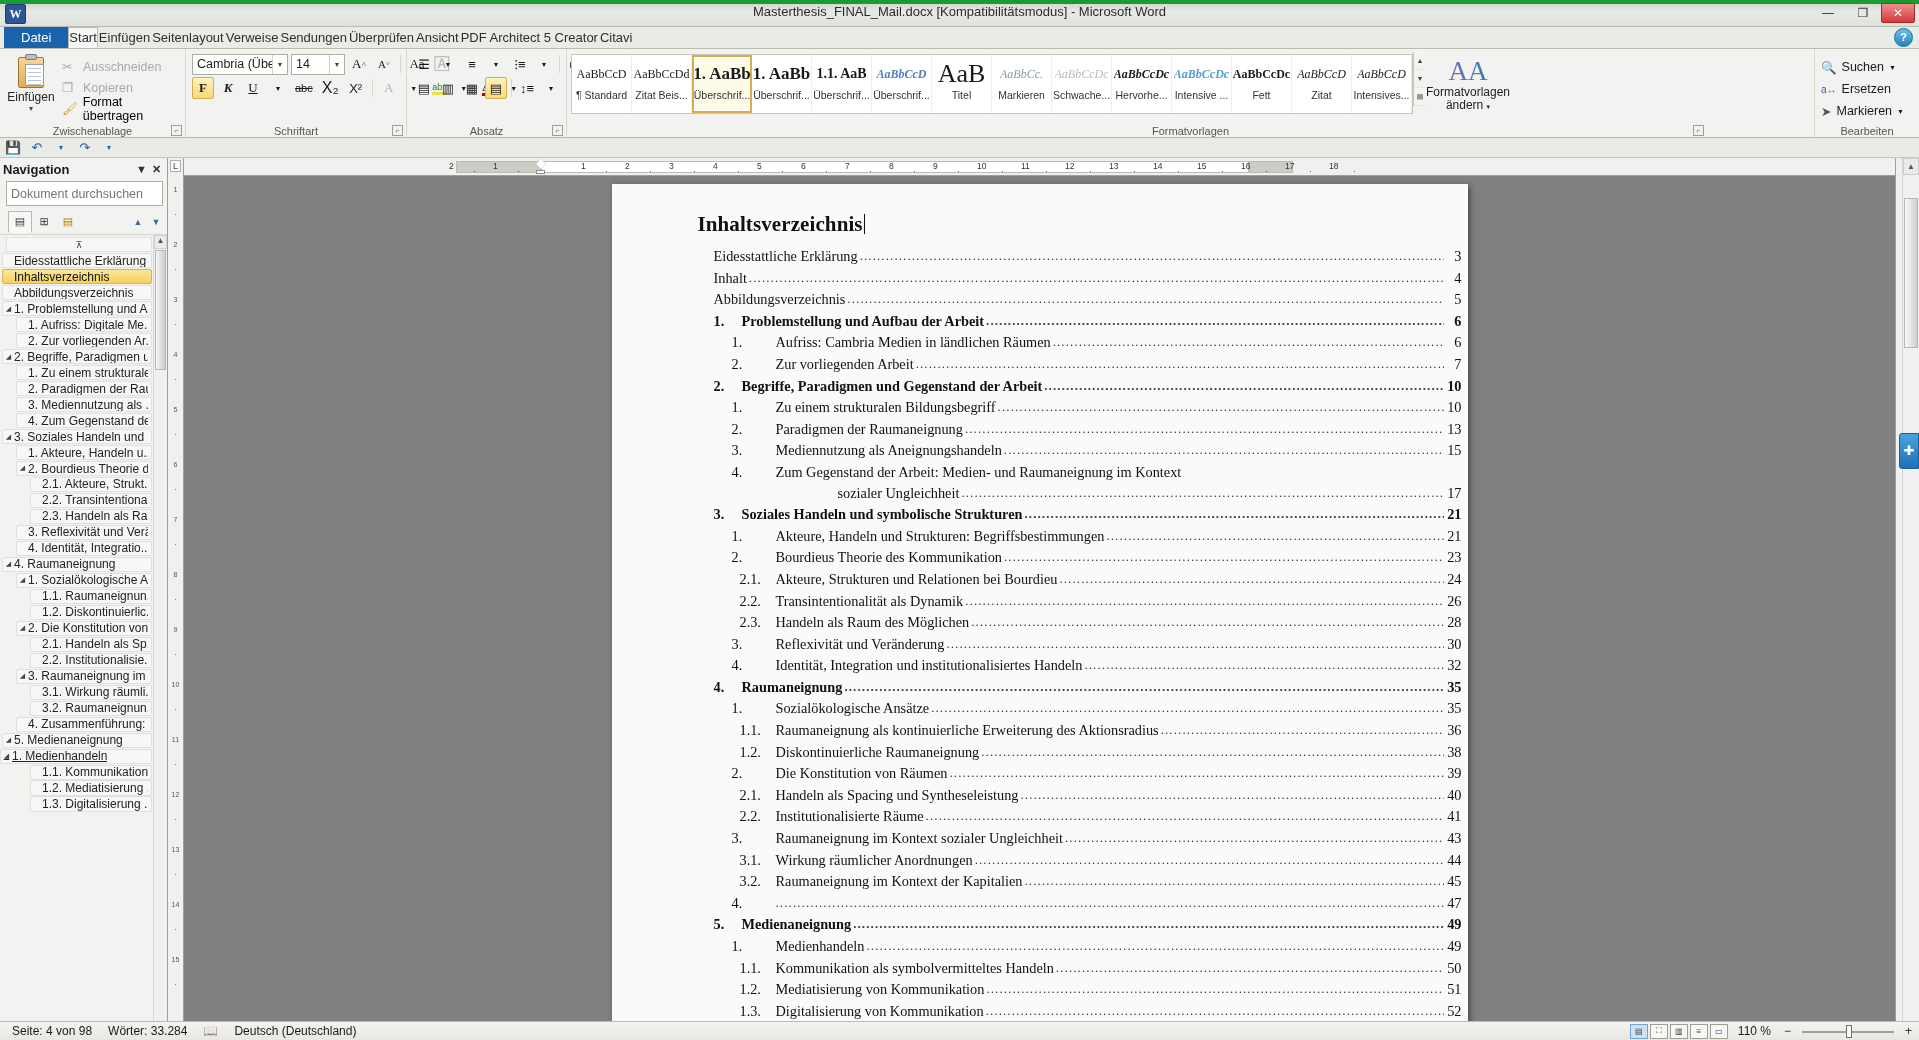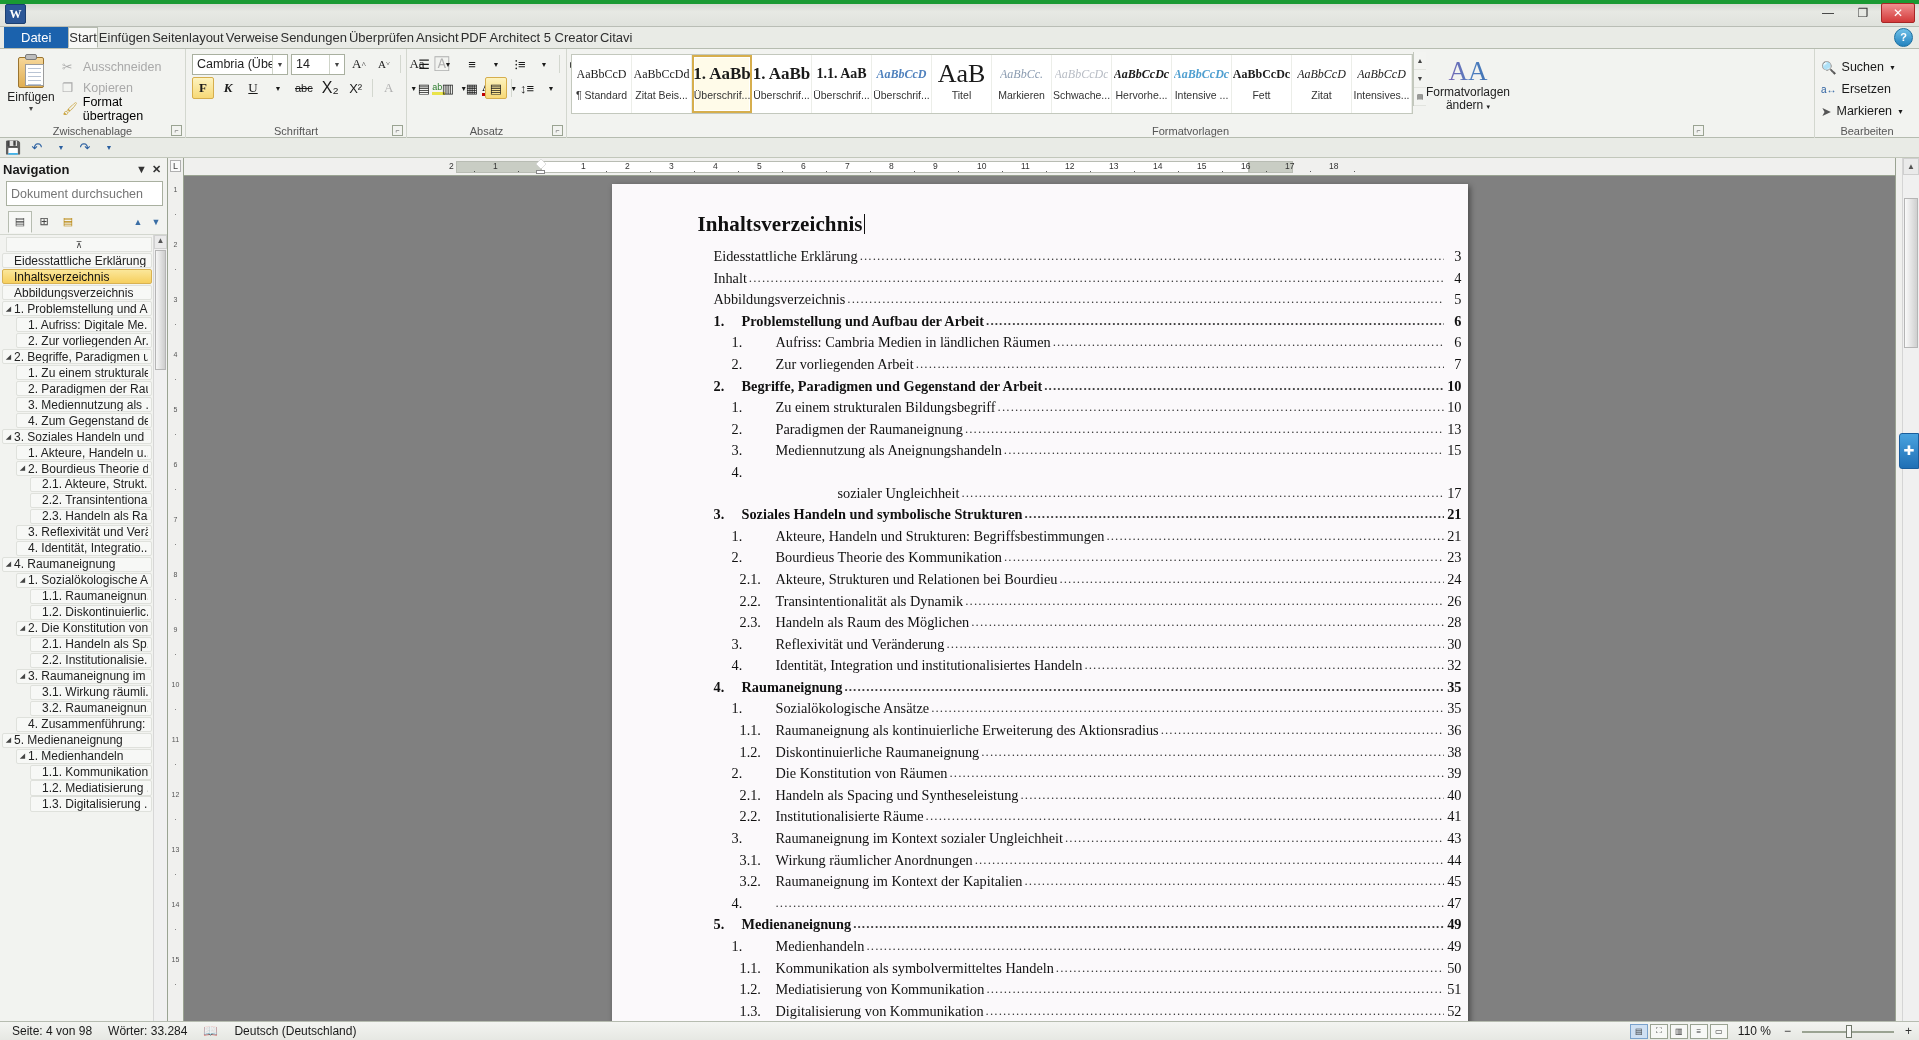--- a/index.html
+++ b/index.html
@@ -223,20 +223,21 @@
   .zpm { width:13px; text-align:center; font-size:12px; color:#333; }
 </style>
 </head>
 <body>
 
 <div class="app">
 
   <div class="titlebar">
     <div class="tb-green"></div>
     <div class="wordlogo">W</div>
+    <div class="tb-title">Masterthesis_FINAL_Mail.docx [Kompatibilitätsmodus] - Microsoft Word</div>
     <div class="tb-btns">
       <div class="tb-btn">—</div>
       <div class="tb-btn">❐</div>
       <div class="tb-btn tb-close">✕</div>
     </div>
   </div>
 
   <div class="tabstrip">
     <div class="tab datei">Datei</div>
     <div class="tab active">Start</div>
@@ -617,21 +618,21 @@
               <span class="tx">3.2. Raumaneignun...</span>
             </div>
             <div class="navitem" style="margin-left: 16px;">
               <span class="tw"></span>
               <span class="tx">4. Zusammenführung: ...</span>
             </div>
             <div class="navitem" style="margin-left: 2px;">
               <span class="tw">◢</span>
               <span class="tx">5. Medienaneignung</span>
             </div>
-            <div class="navitem" style="margin-left: 16px;">
+            <div class="navitem" style=" text-decoration: underline;">
               <span class="tw">◢</span>
               <span class="tx">1. Medienhandeln</span>
             </div>
             <div class="navitem" style="margin-left: 30px;">
               <span class="tw"></span>
               <span class="tx">1.1. Kommunikation...</span>
             </div>
             <div class="navitem" style="margin-left: 30px;">
               <span class="tw"></span>
               <span class="tx">1.2. Mediatisierung ...</span>
@@ -795,20 +796,21 @@
                 <span class="pg">13</span>
               </div>
               <div class="tocrow lvl2">
                 <span class="num">3.</span>
                 <span class="txt">Mediennutzung als Aneignungshandeln</span>
                 <span class="dots">....................................................................................................................................................................................................................................................................</span>
                 <span class="pg">15</span>
               </div>
               <div class="tocrow lvl2">
                 <span class="num">4.</span>
+                <span class="txt">Zum Gegenstand der Arbeit: Medien- und Raumaneignung im Kontext</span>
                 <span class="dots"></span>
                 <span class="pg"></span>
               </div>
               <div class="tocrow lvl2 controw">
                 <span class="num"></span>
                 <span class="txt">sozialer Ungleichheit</span>
                 <span class="dots">....................................................................................................................................................................................................................................................................</span>
                 <span class="pg">17</span>
               </div>
               <div class="tocrow lvl1">

